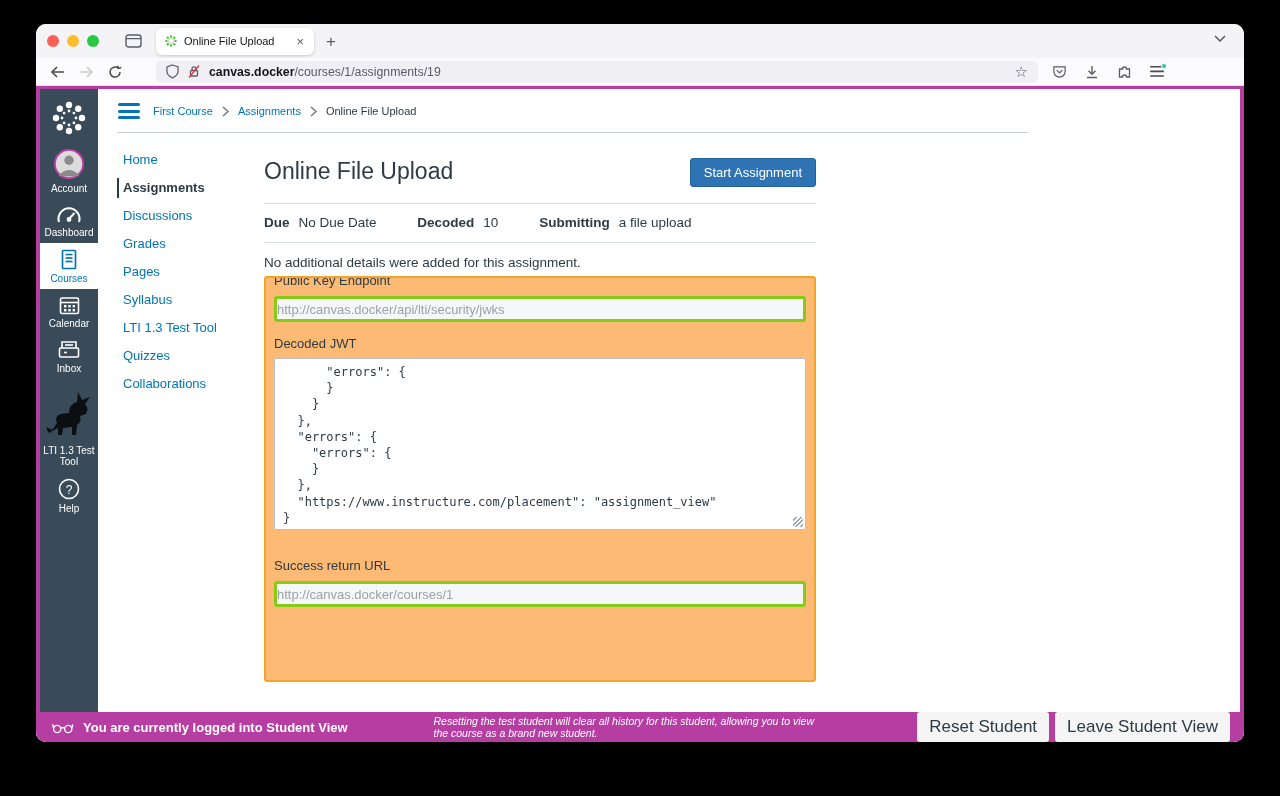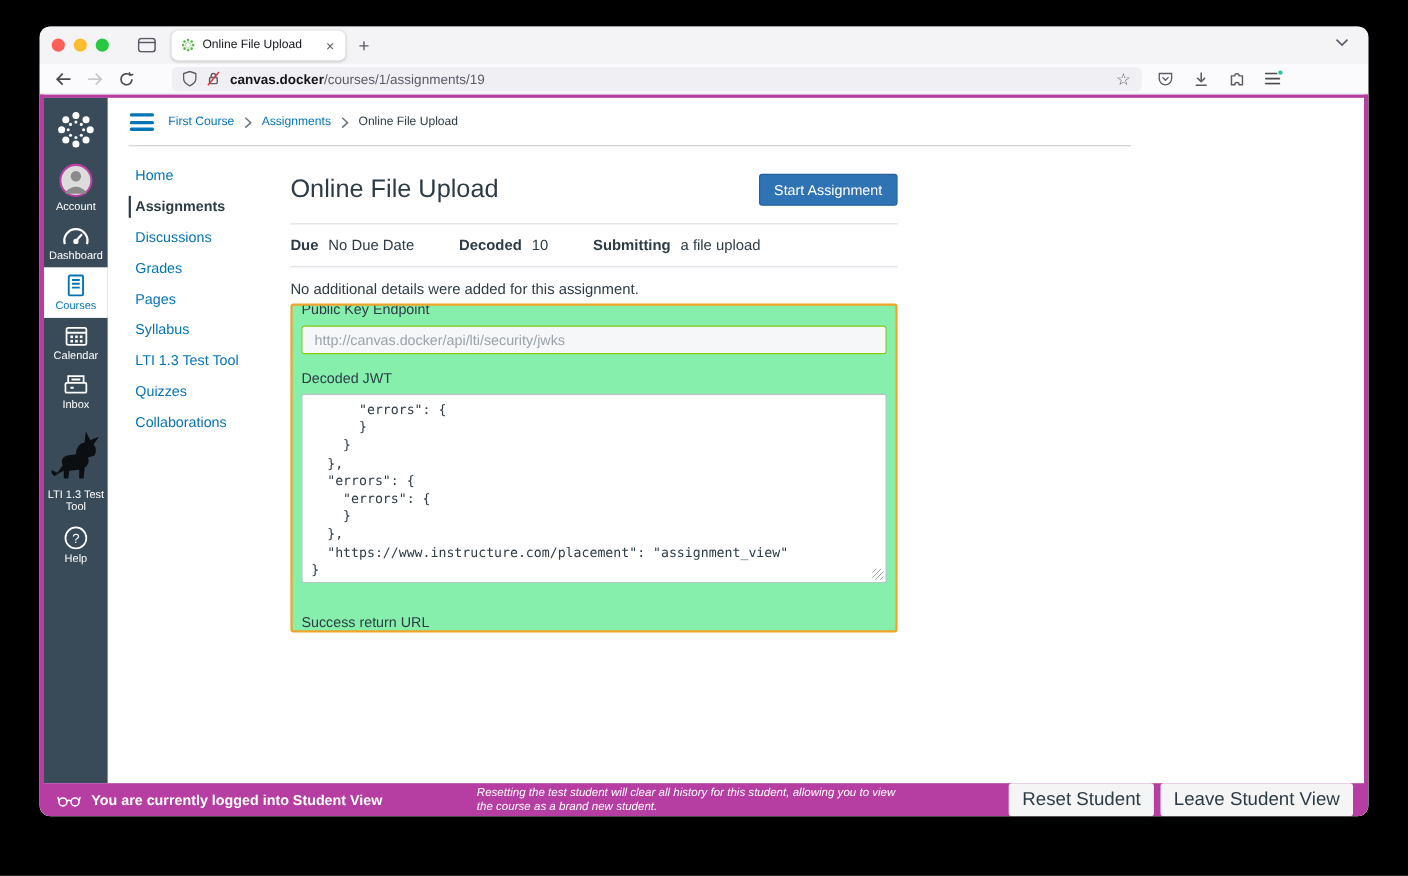--- a/index.html
+++ b/index.html
@@ -68,26 +68,26 @@
   .a-title { font-size:23px; font-weight:400; color:#2d3b45; }
   .start-btn { background:#2e74b5; border:1px solid #24619b; color:#fff; font-size:13px;
     padding:6px 13px; border-radius:3px; cursor:pointer; font-family:inherit; }
   .hr { border-bottom:1px solid #d8dde1; }
   .hr1 { margin-top:16px; } .hr2 { margin-top:12px; }
   .details { margin-top:11px; font-size:13.5px; color:#2d3b45; }
   .dlabel { font-weight:bold; margin-right:9px; }
   .dgroup { margin-right:37px; }
   .no-details { margin-top:12px; font-size:13.5px; color:#2d3b45; }
 
-  .tool-frame { margin-top:6px; height:299px; border:2px solid #f0a429; border-radius:3px;
-    padding:0 8px; overflow:hidden; background:#86efac; }
+  .tool-frame { margin-top:6px; height:406px; border:2px solid #f0a429; border-radius:3px;
+    padding:0 8px; overflow:hidden; background:#fdba74; }
   .tf-label { font-size:13px; line-height:16px; color:#2d3b45; }
   .tf-label.clipped { margin-top:-5px; }
   .tf-input { display:block; width:100%; height:26px; margin-top:7px; background:#f6f7f8;
-    border:1px solid #84cc16; border-radius:3px; padding:0 11px; font-size:13px;
+    border:3px solid #84cc16; border-radius:3px; padding:0 0; font-size:13px;
     font-family:inherit; color:#2d3b45; }
   .tf-input::placeholder { color:#9aa2aa; }
   .lbl2 { margin-top:14px; } .lbl3 { margin-top:28px; }
   .jwt { position:relative; margin-top:6px; height:172px; border:1px solid #b8c0c9; border-radius:2px;
     background:#fff; padding:5px 8px; font-family:"DejaVu Sans Mono", monospace;
     font-size:12px; line-height:16.2px; color:#2d3b45; white-space:pre; overflow:hidden; }
   .jwt::after { content:""; position:absolute; right:2px; bottom:2px; width:10px; height:10px;
     background:repeating-linear-gradient(135deg, transparent 0 2px, #98a2ab 2px 3.2px); }
 
   

